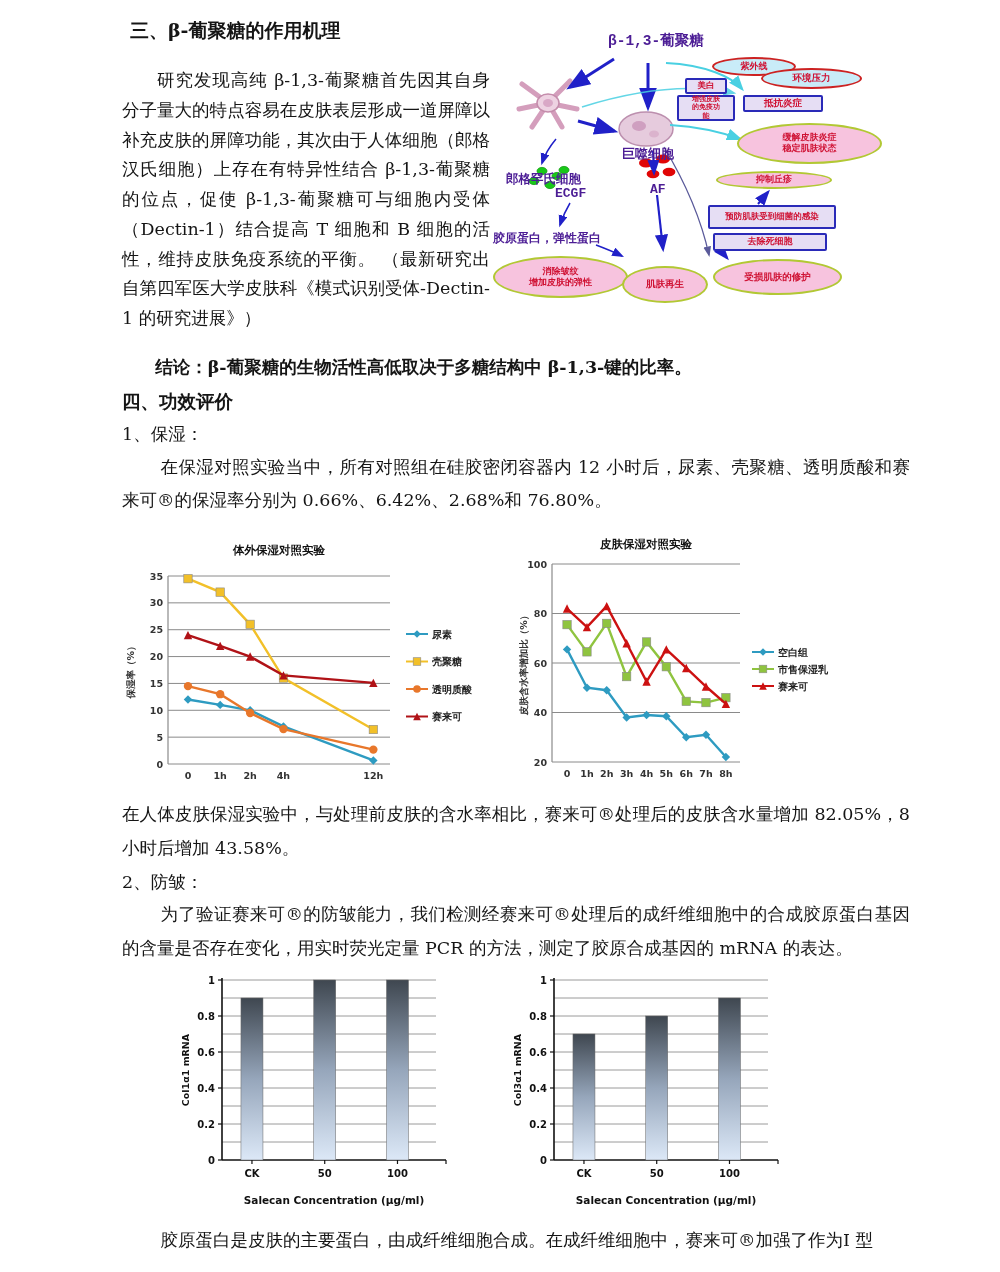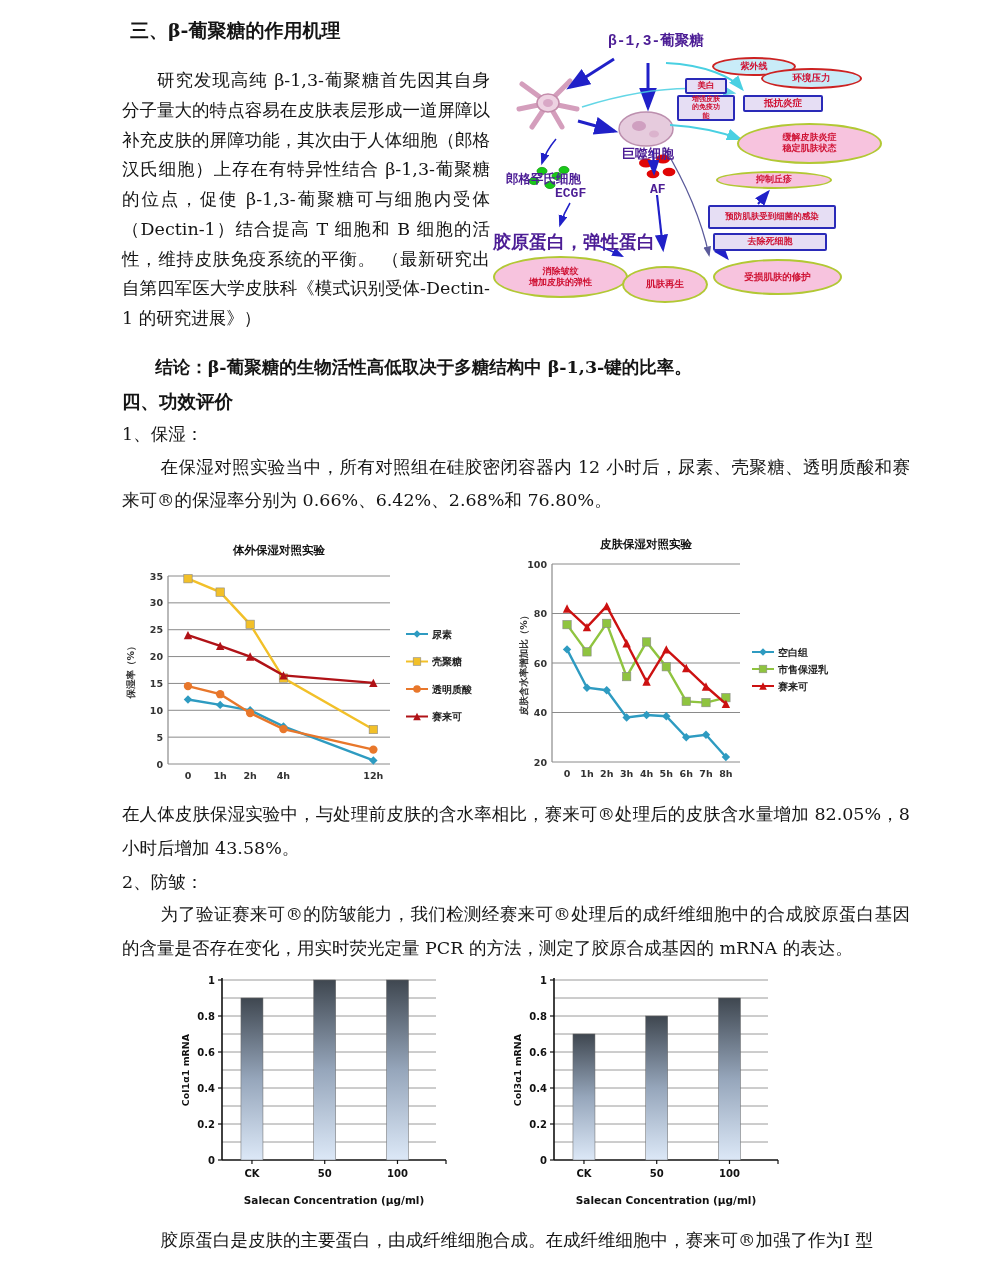--- a/index.html
+++ b/index.html
@@ -100,21 +100,21 @@
           <line x1="262" y1="175" x2="272" y2="163" stroke="#2020c8" stroke-width="2" marker-end="url(#mb)"></line>
           <line x1="226" y1="223" x2="231" y2="229" stroke="#2020c8" stroke-width="2" marker-end="url(#mb)"></line>
         </g>
       </svg>
 
       <div class="d-label" style="left:112px;top:2px;font-size:14.5px;">β-1,3-葡聚糖</div>
       <div class="d-label" style="left:10px;top:98px;font-size:12.5px;margin-top:44px;">郎格罕氏细胞</div>
       <div class="d-label" style="left:126px;top:116px;font-size:13px;">巨噬细胞</div>
       <div class="d-label" style="left:59px;top:157px;font-size:13px;">ECGF</div>
       <div class="d-label" style="left:154px;top:153px;font-size:13px;">AF</div>
-      <div class="d-label" style="left:-3px;top:201px;font-size:18px;">胶原蛋白，弹性蛋白</div>
+      <div class="d-label" style="left:-3px;top:201px;font-size:12px;">胶原蛋白，弹性蛋白</div>
 
       <div class="dnode d-box" style="left:189px;top:49px;width:42px;height:16px;font-size:8.5px;">
         <span>美白</span>
       </div>
       <div class="dnode d-box" style="left:181px;top:66px;width:58px;height:23px;font-size:7px;padding:11px;">
         <span>增强皮肤的免疫功能</span>
       </div>
       <div class="dnode d-ell-red" style="left:216px;top:28px;width:84px;height:19px;font-size:9px;">
         <span>紫外线</span>
       </div>

